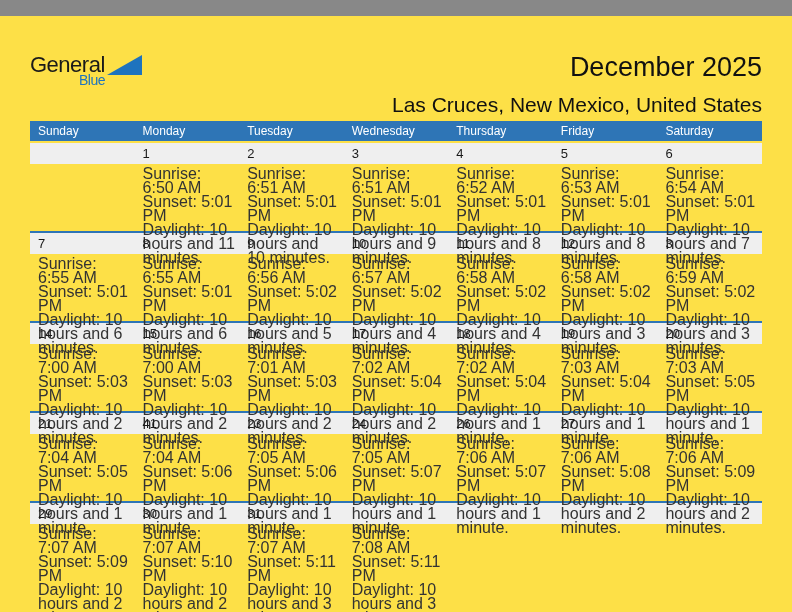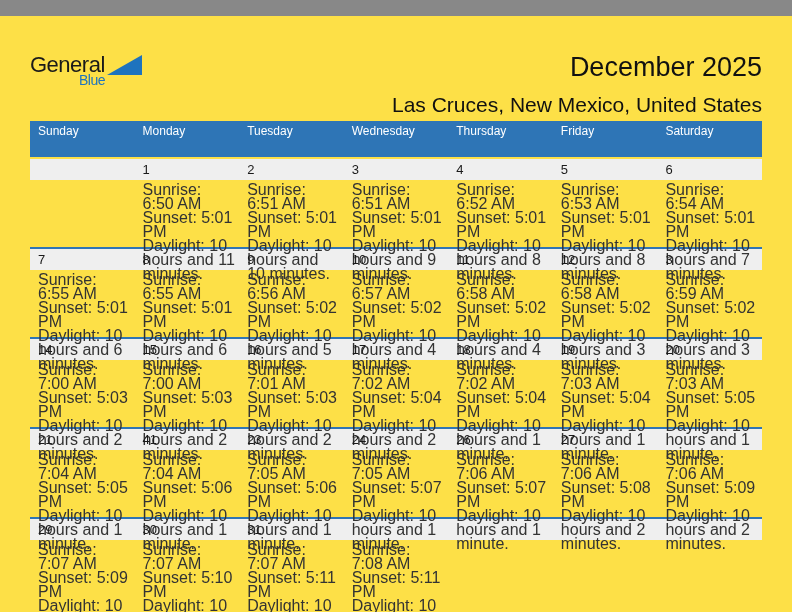--- a/index.html
+++ b/index.html
@@ -16,21 +16,21 @@
   .logo-general { font-size:22px; color:#1a1a1a; letter-spacing:-0.5px; }
   .logo-triangle { margin-left:2px; margin-bottom:2px; }
   .logo-blue { font-size:14px; color:#1E73BE; letter-spacing:-0.5px;
     margin-left:49px; margin-top:-6px; }
   .titles { text-align:right; }
   .title { font-size:27px; color:#111111; font-weight:400; }
   .subtitle { font-size:21px; color:#111111; font-weight:400; margin-top:10px; }
   
   .calendar { position:absolute; left:30px; top:105px; width:732px; }
   .weekday-row { display:grid; grid-template-columns:repeat(7,1fr);
-    background:#2E75B6; height:36px; line-height:20px; }
+    background:#2E75B6; height:20px; line-height:20px; }
   .weekday-cell { color:#ffffff; font-size:12px; padding-left:8px;
     overflow:hidden; white-space:nowrap; }
   .week { margin-top:2px; }
   .week + .week { border-top:2px solid #2E75B6; margin-top:6px; }
   .num-row { display:grid; grid-template-columns:repeat(7,1fr);
     background:#EFEFEF; height:21px; line-height:21px; }
   .num-cell { font-size:13px; color:#1a1a1a; padding-left:8px; }
   .detail-row { display:grid; grid-template-columns:repeat(7,1fr);
     padding-top:3px; height:61px; }
   .detail-cell { font-size:16px; line-height:14px; color:#333333;

